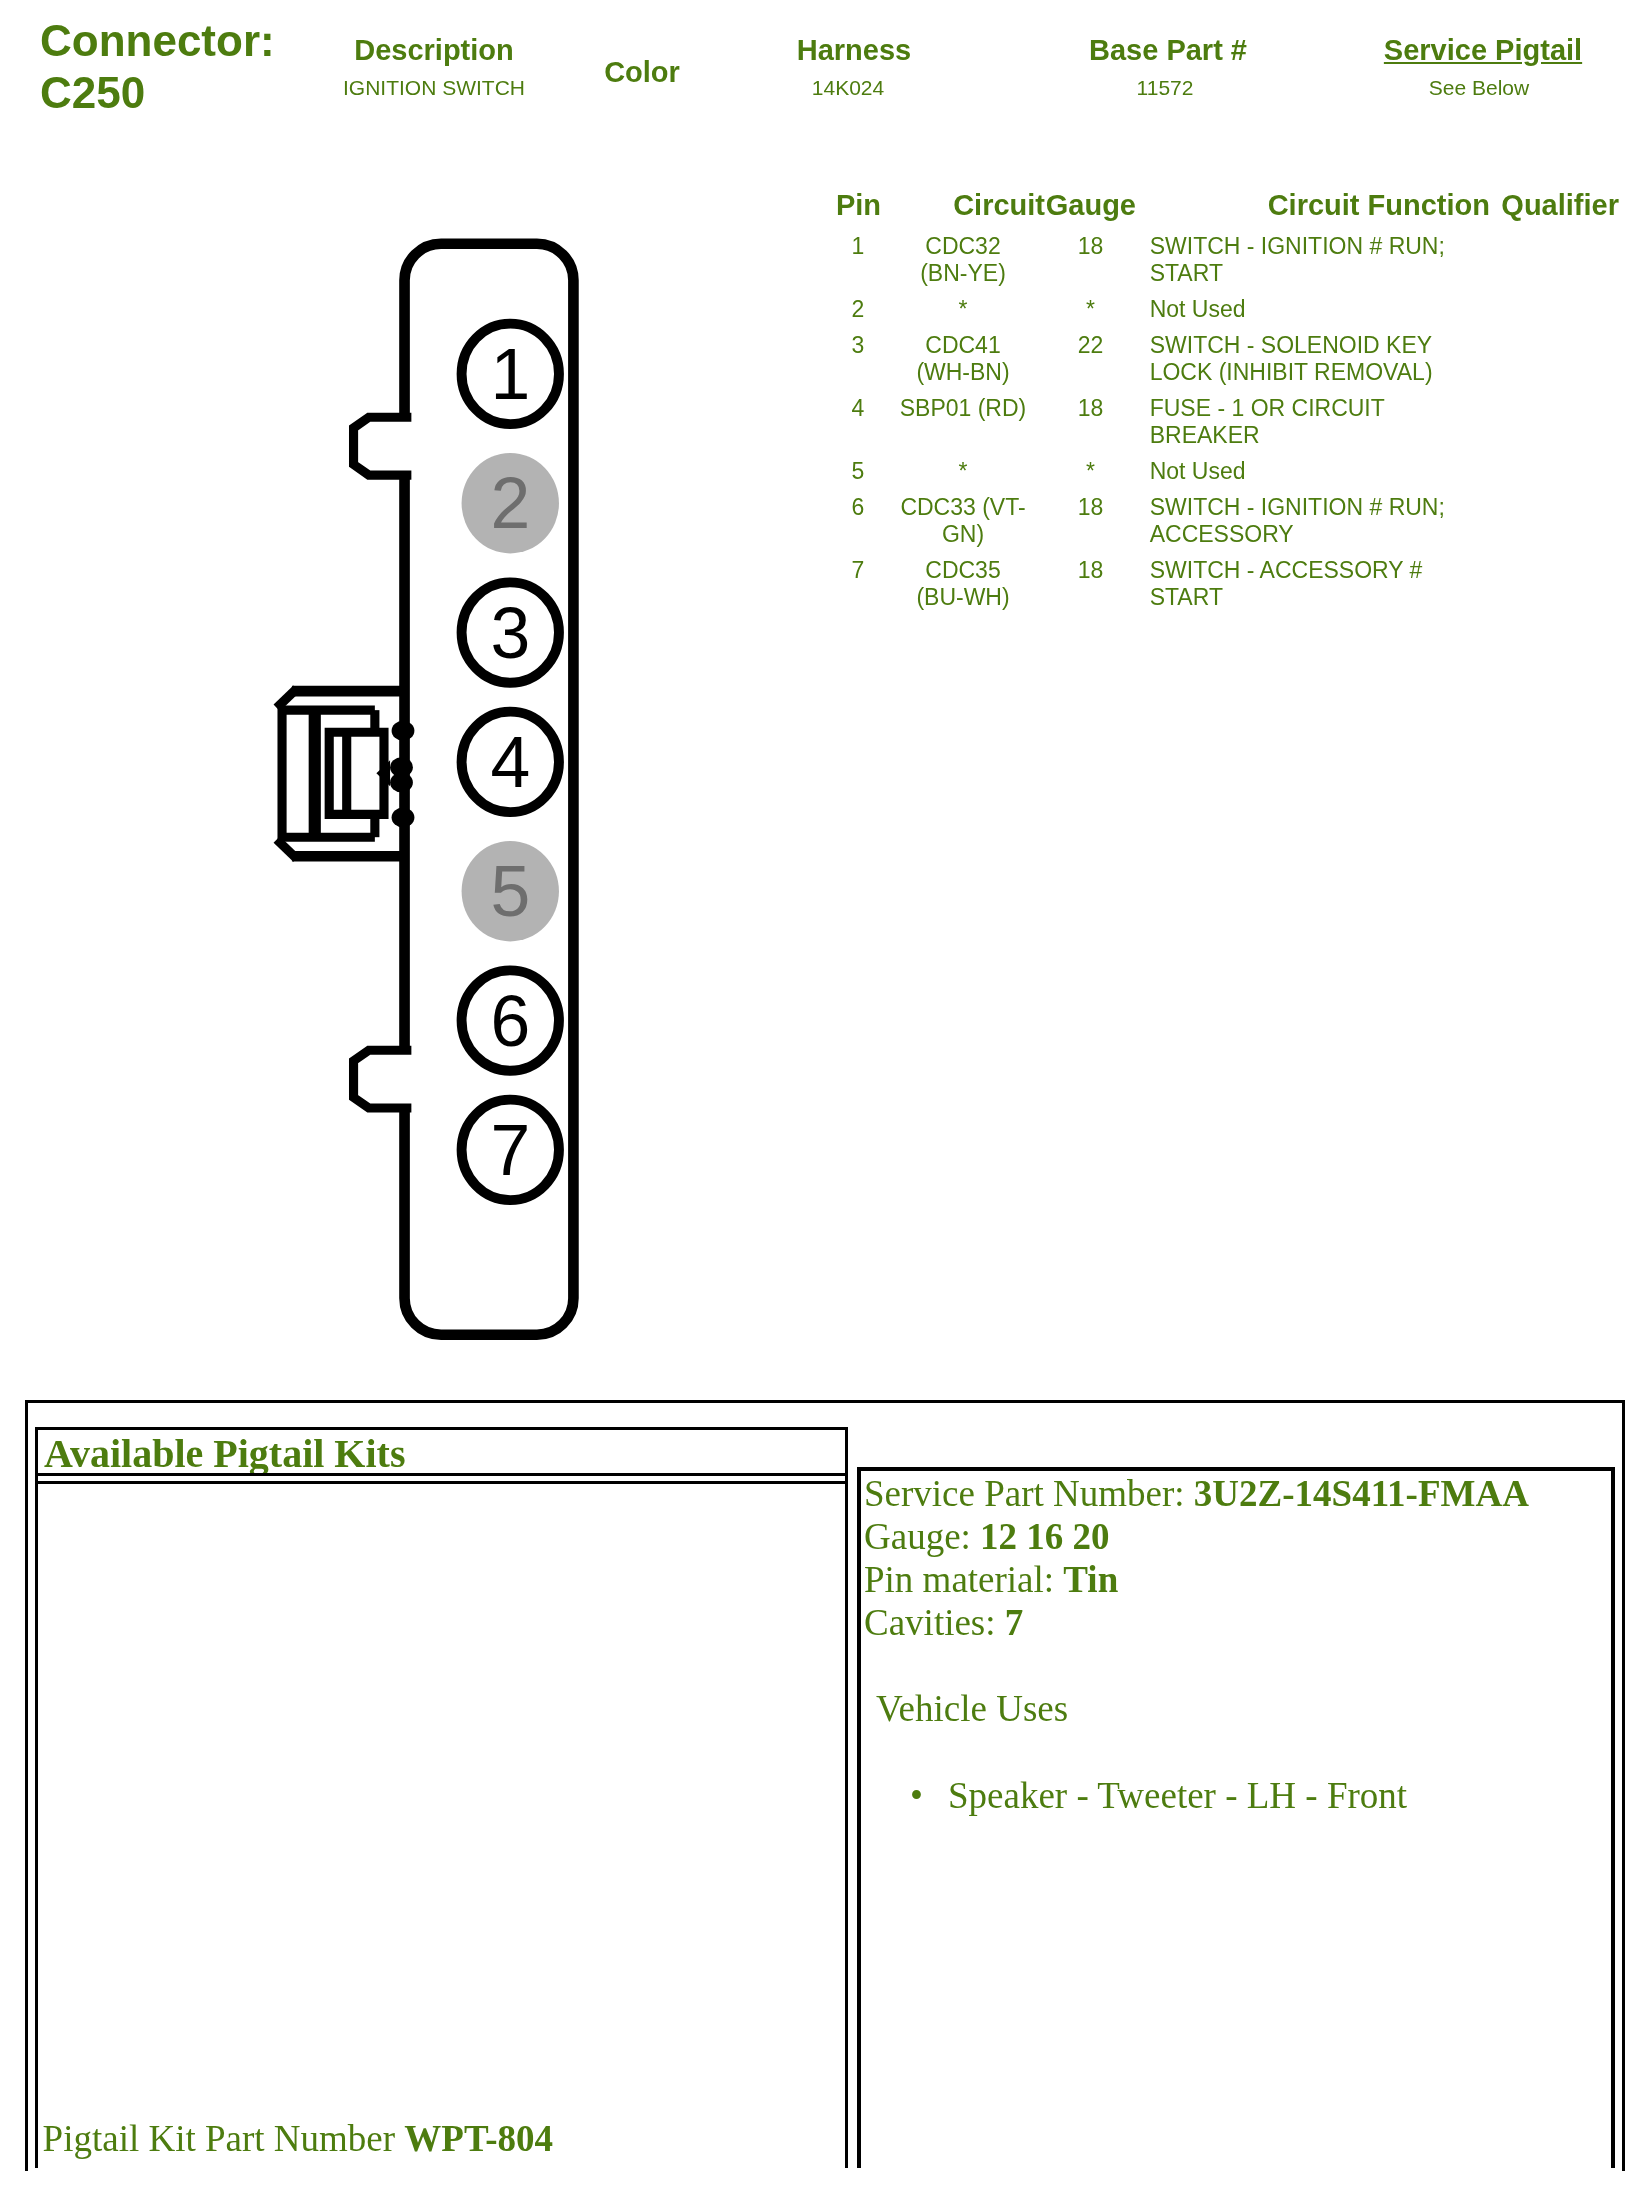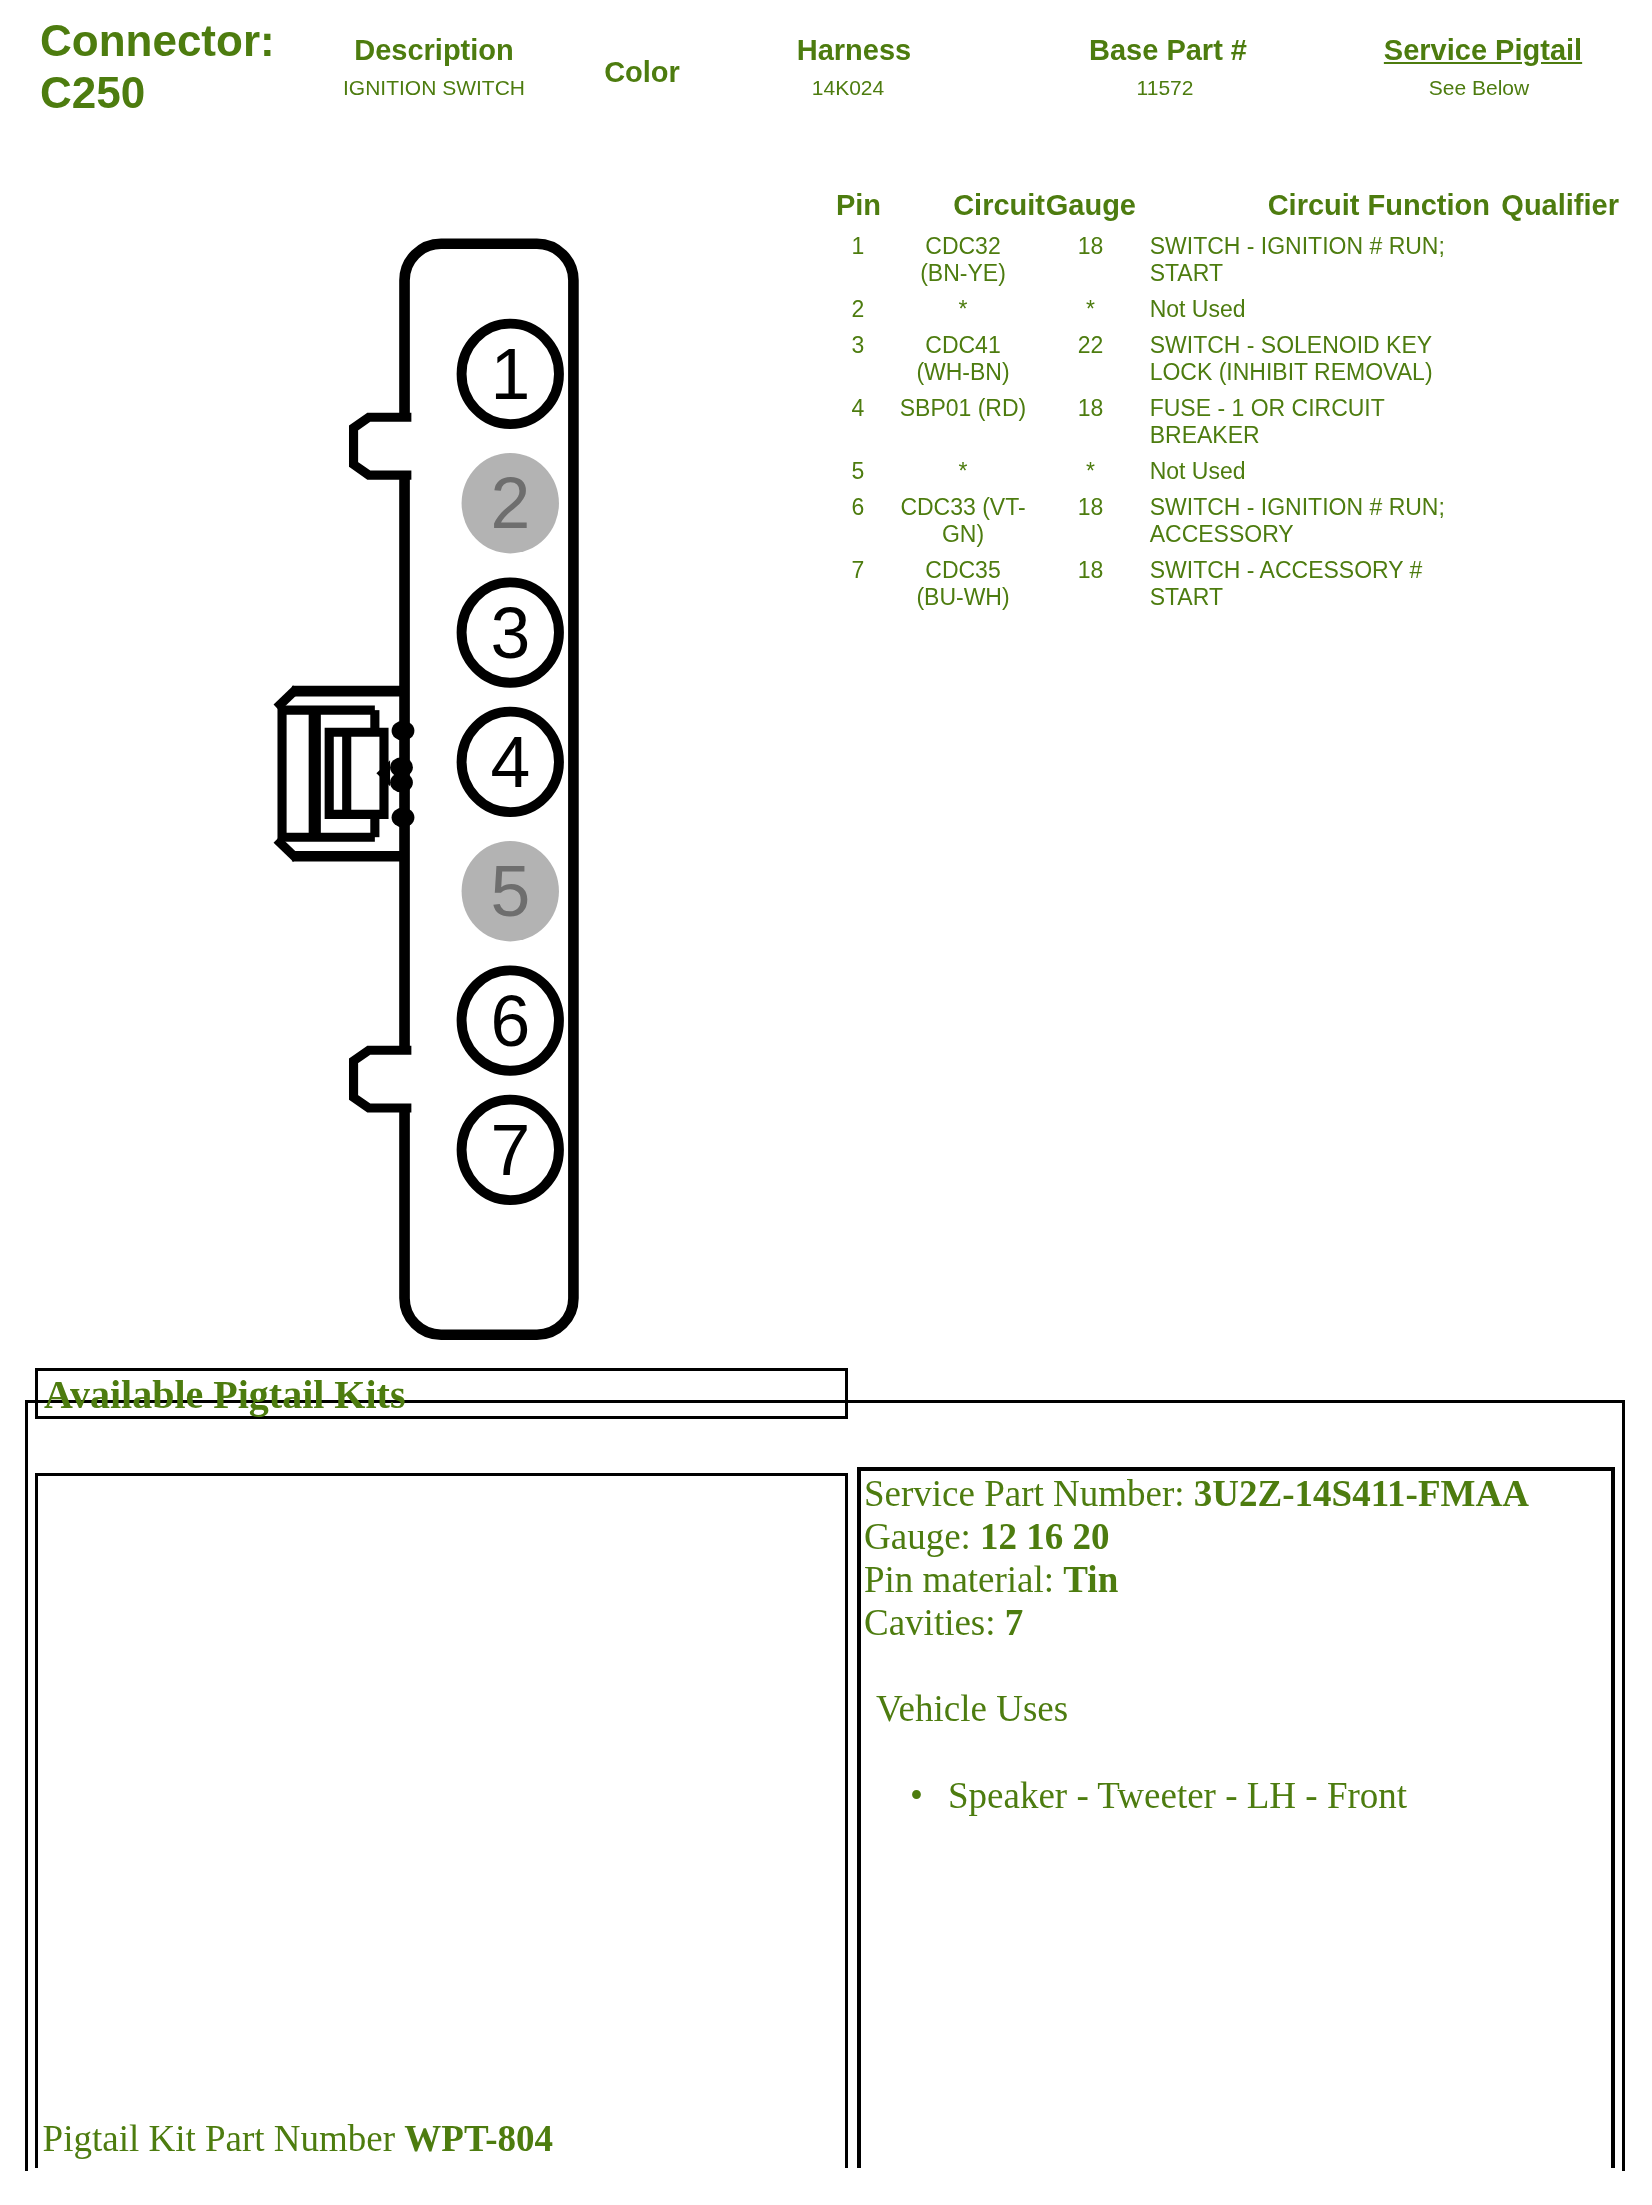--- a/index.html
+++ b/index.html
@@ -22,21 +22,21 @@
   .pt-cell{text-align:center;white-space:pre-line;}
   .cell-function{text-align:left;padding-left:13.7px;}
 
   
   #diagram{position:absolute;left:259px;top:205px;}
 
   
   .serif{font-family:"Liberation Serif","DejaVu Serif",serif;}
   #pk-outer{position:absolute;left:25px;top:1400px;width:1600px;height:771px;box-sizing:border-box;
             border:3px solid #000;border-bottom:none;}
-  #pk-header{position:absolute;left:35px;top:1368px;width:813px;height:51px;box-sizing:border-box;
+  #pk-header{position:absolute;left:35px;top:1427px;width:813px;height:57px;box-sizing:border-box;
              border:3.8px solid #000;}
   #pk-title{font-weight:bold;font-size:40px;line-height:43px;padding:1.5px 0 0 6px;white-space:nowrap;}
   #pk-left{position:absolute;left:35px;top:1473px;width:813px;height:695px;box-sizing:border-box;
            border:3.8px solid #000;border-bottom:none;}
   #pk-kit-line{position:absolute;left:4.6px;top:641px;font-size:37px;line-height:43px;white-space:nowrap;}
   #pk-right{position:absolute;left:857px;top:1467px;width:758px;height:701px;box-sizing:border-box;
             border:4.6px solid #000;border-bottom:none;font-size:37px;line-height:43px;}
   #pk-right .inner{padding:0.8px 0 0 3px;}
   .detail-line{white-space:nowrap;}
   .bold{font-weight:bold;}

